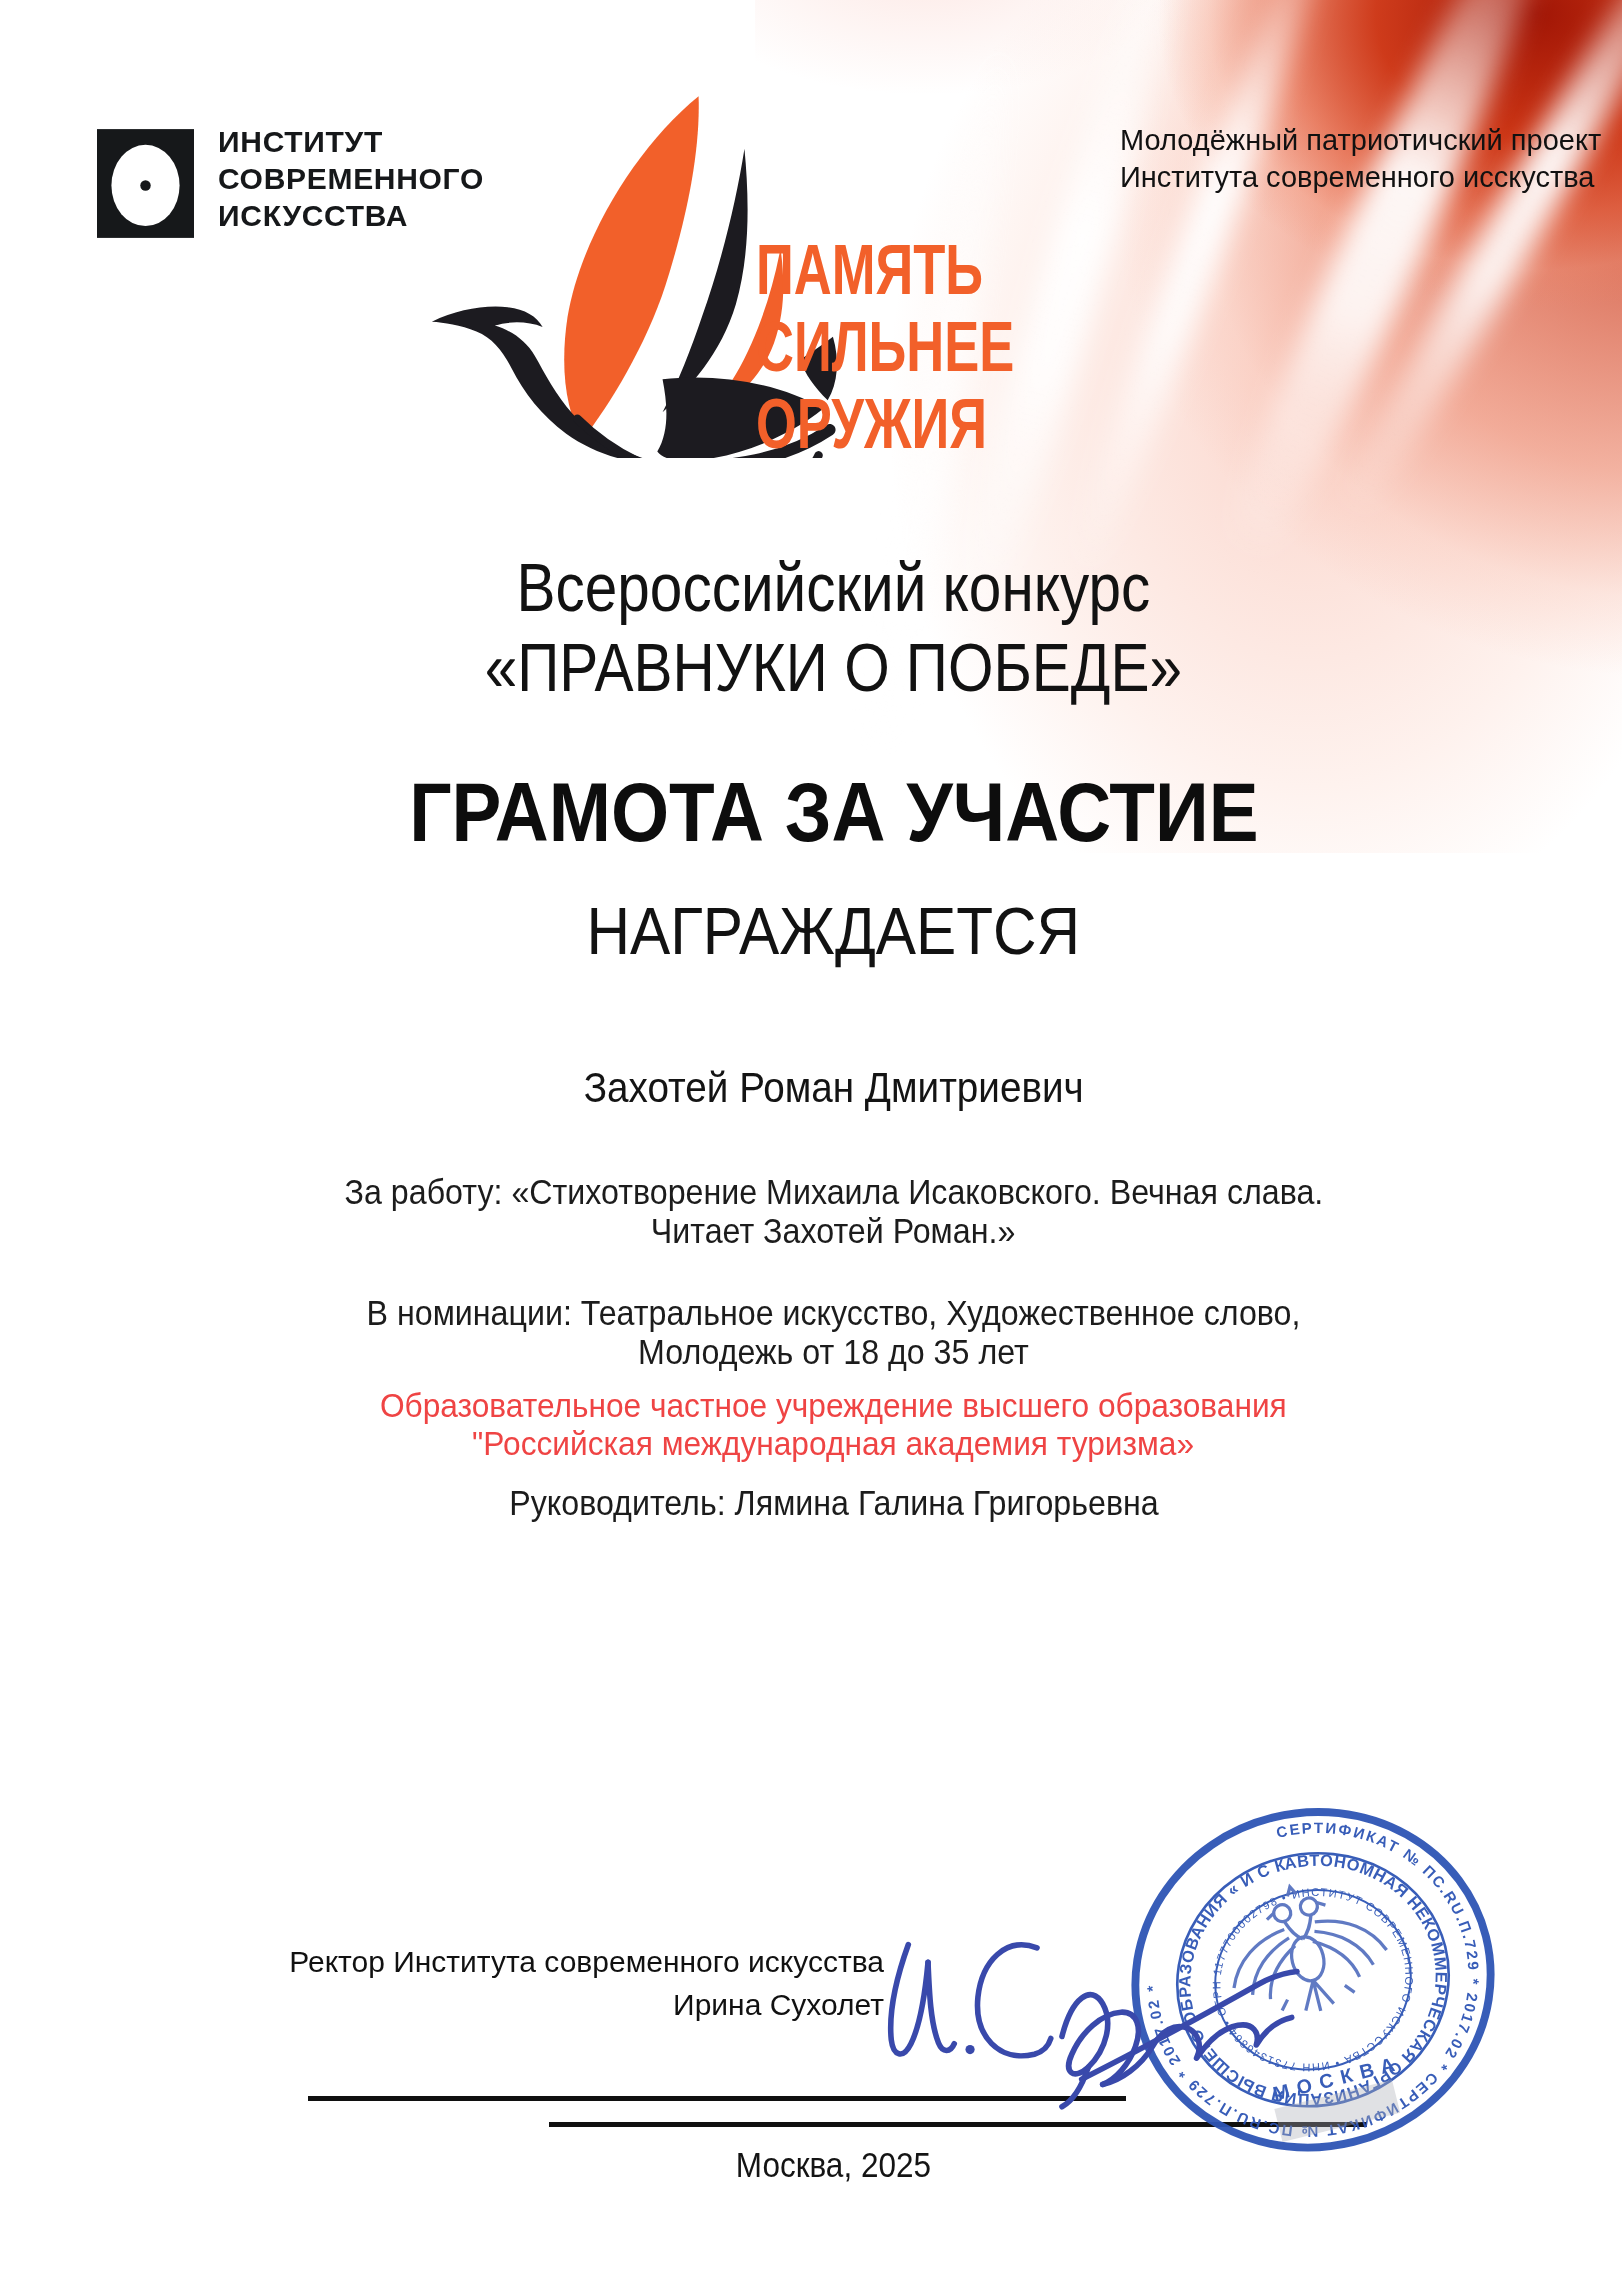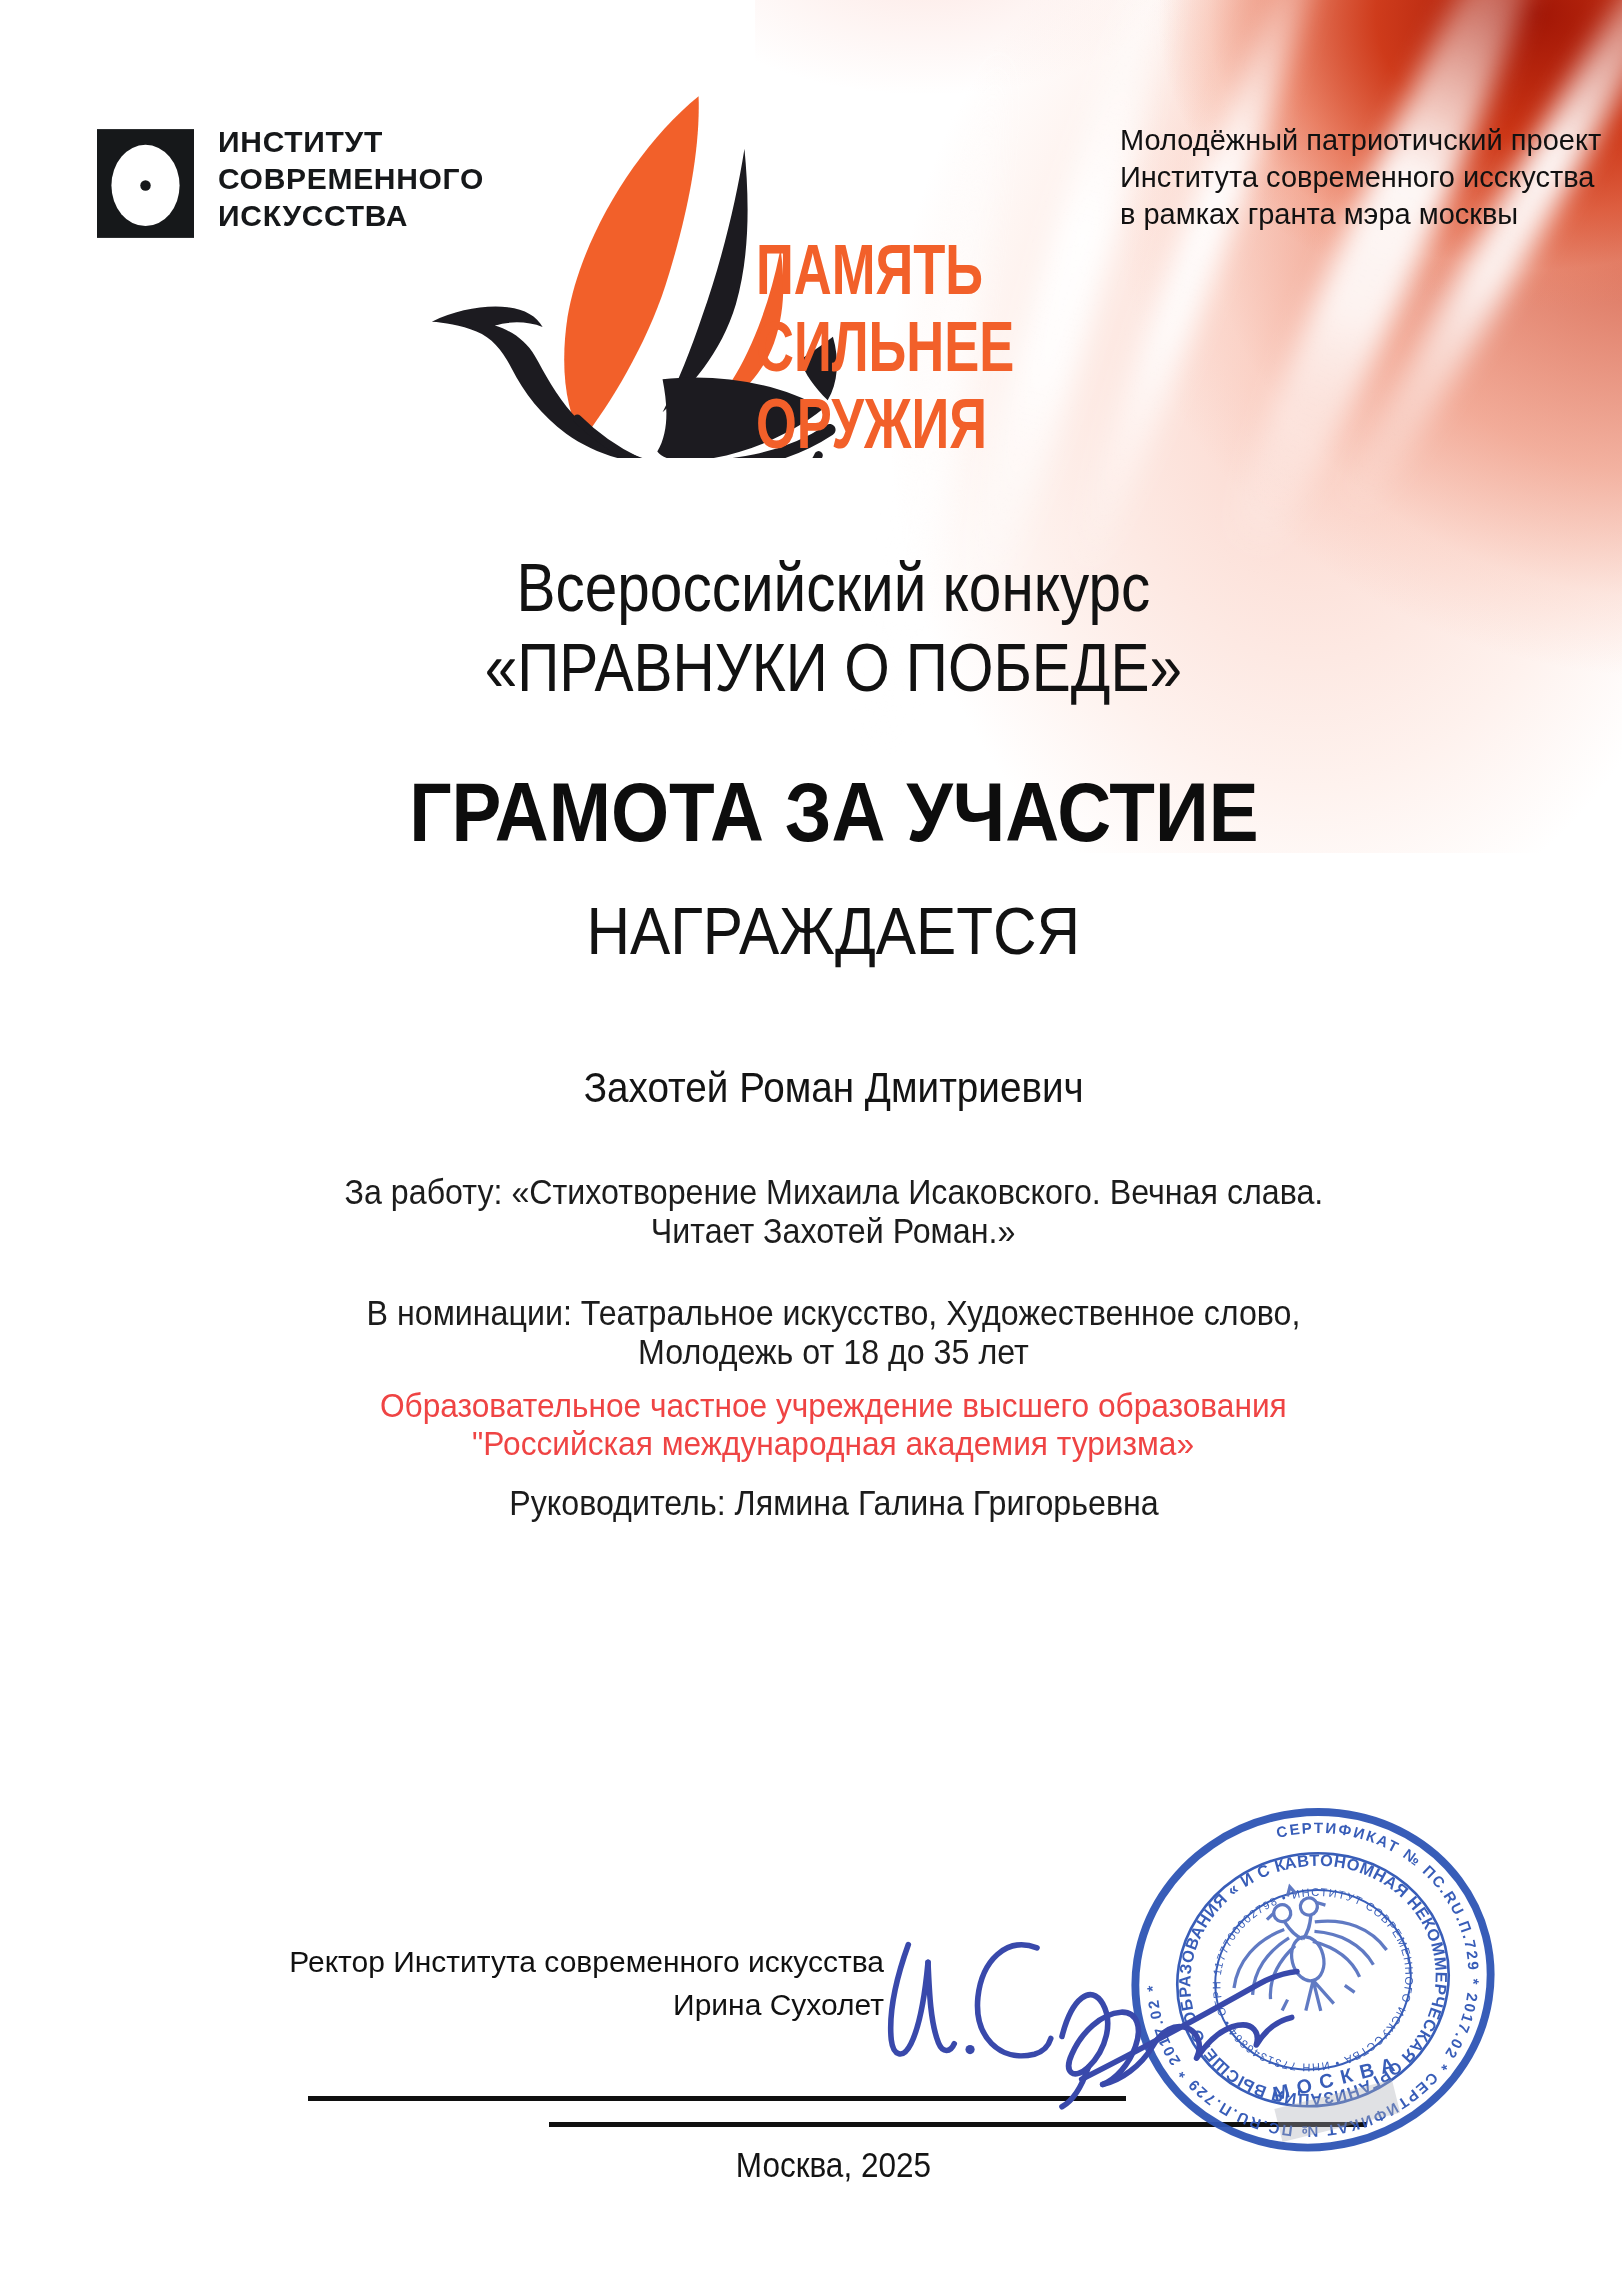--- a/index.html
+++ b/index.html
@@ -77,21 +77,20 @@
   </svg>
   <div class="inst-name">
     <div>ИНСТИТУТ</div>
     <div>СОВРЕМЕННОГО</div>
     <div>ИСКУССТВА</div>
   </div>
 
   <div class="note">
     <div>Молодёжный патриотичский проект</div>
     <div>Института современного исскуства</div>
-    <div>в рамках гранта мэра москвы</div>
   </div>
 
   <svg class="dove" viewBox="0 0 650 560">
     <path d="M435,8 C340,85 255,225 235,345 C223,425 233,490 258,532 C300,478 355,388 385,295 C415,200 438,95 435,8 Z" fill="#f2602a"></path>
     <path d="M505,88 C492,170 470,260 440,345 C424,392 404,445 380,490 C420,455 470,400 492,325 C514,248 512,162 505,88 Z" fill="#1c1b20"></path>
     <path d="M560,240 C548,305 525,375 492,432 C478,456 462,477 447,492 C485,478 530,440 550,385 C568,335 566,285 560,240 Z" fill="#f2602a"></path>
     <path d="M380,440 C460,430 560,445 625,485 C570,530 490,560 420,565 C398,566 380,560 372,550 C390,520 388,480 380,440 Z" fill="#1c1b20"></path>
     <path d="M640,375 C650,410 648,445 632,472 C612,452 597,432 590,410 C608,398 626,386 640,375 Z" fill="#1c1b20"></path>
     <path d="M28,352 C66,334 108,326 144,330 C170,333 188,344 197,360 C174,351 146,351 124,358 C151,366 172,382 185,404 C200,430 217,464 243,493 C282,536 335,562 398,571 C338,572 279,556 233,523 C196,496 168,460 150,424 C137,398 121,377 96,367 C72,357 46,353 28,352 Z" fill="#1c1b20"></path>
     <path d="M395,568 C480,580 570,560 635,517" stroke="#1c1b20" stroke-width="18" fill="none" stroke-linecap="round"></path>

